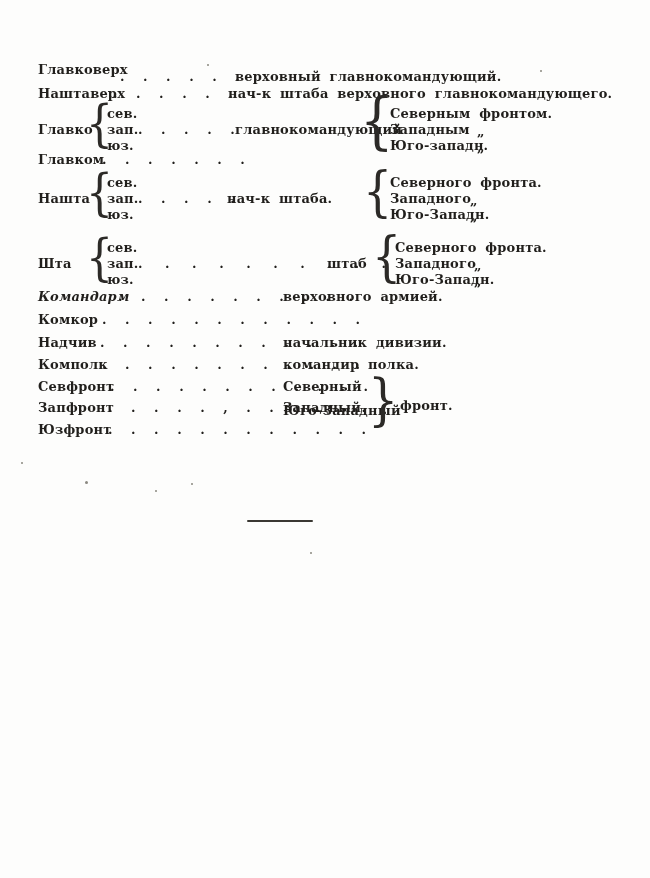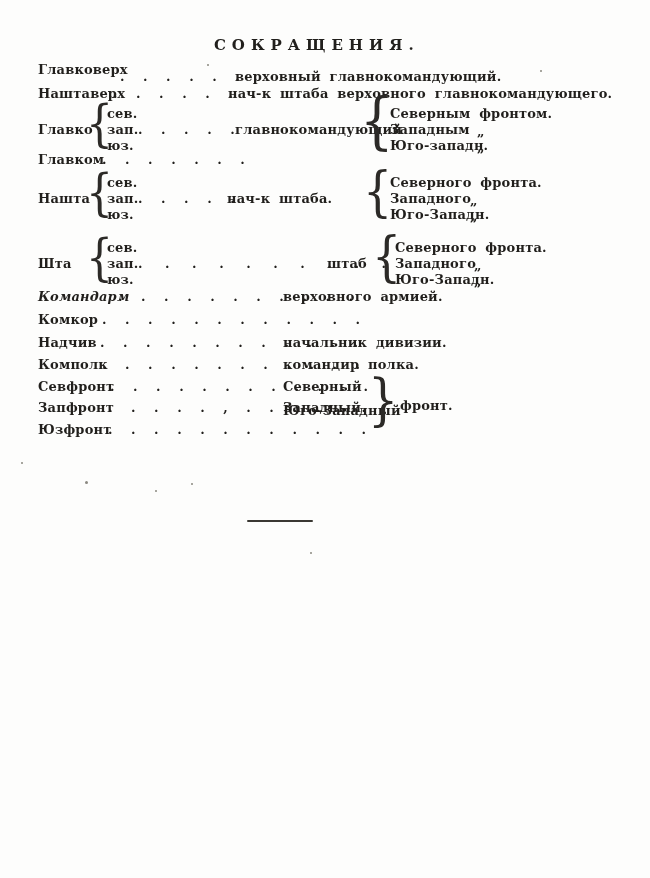--- a/index.html
+++ b/index.html
@@ -37,21 +37,20 @@
   }
   .speck{
     position:absolute;width:2px;height:2px;background:#8a8880;border-radius:50%;
   }
 </style>
 </head>
 <body>
 
 <div class="page">
 
-  <div class="abs title" style="left:50%;top:36px;transform:translateX(-54%);">СОКРАЩЕНИЯ.</div>
 
   <div class="abs t" style="left:38px;top:62px;">Главковерх</div>
   <div class="abs t dots" style="left:120px;top:69px;">. . . . . .</div>
   <div class="abs t desc" style="left:235px;top:69px;">верховный главнокомандующий.</div>
 
   <div class="abs t" style="left:38px;top:86px;">Наштаверх</div>
   <div class="abs t dots" style="left:113px;top:86px;">. . . . . . .</div>
   <div class="abs t desc" style="left:228px;top:86px;">нач-к штаба верховного главнокомандующего.</div>
 
   <div class="abs t" style="left:38px;top:122px;">Главко</div>

